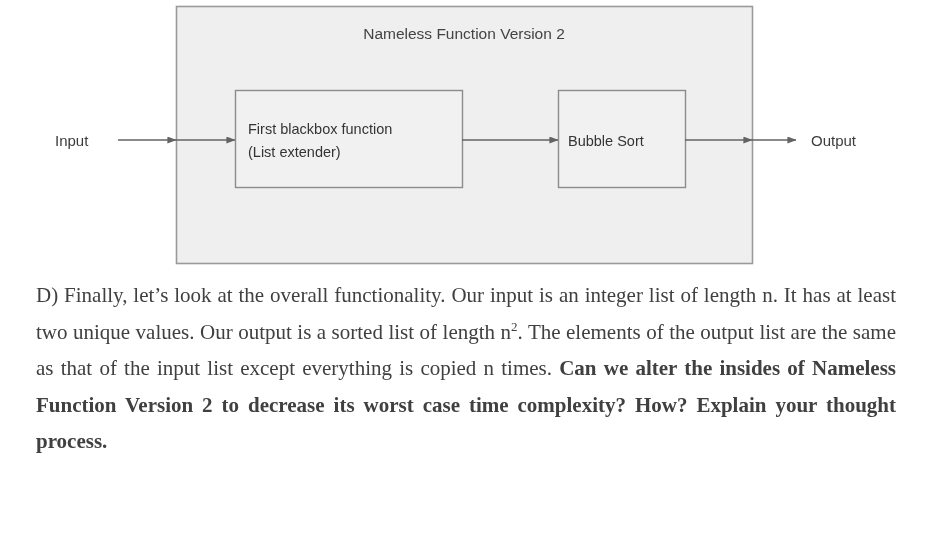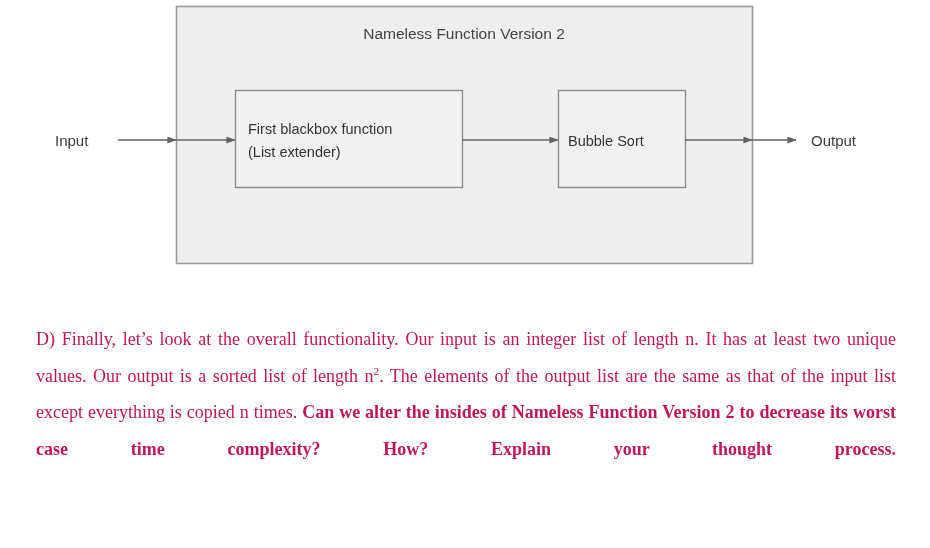--- a/index.html
+++ b/index.html
@@ -43,27 +43,26 @@
     fill: #343434;
   }
 
   
   #prose {
     position: absolute;
     left: 36px;
     top: 277px;
     width: 860px;
     font-family: "Liberation Serif", serif;
-    font-size: 18px;
+    font-size: 21px;
     line-height: 36.6px;
-    color: #be185d;
+    color: #404040;
     text-align: justify;
     text-justify: inter-word;
     hyphens: none;
-    margin-top: 44px;
   }
   #prose .b {
     font-weight: bold;
   }
   #prose sup {
     font-size: 0.62em;
     vertical-align: super;
     line-height: 0;
   }
   

